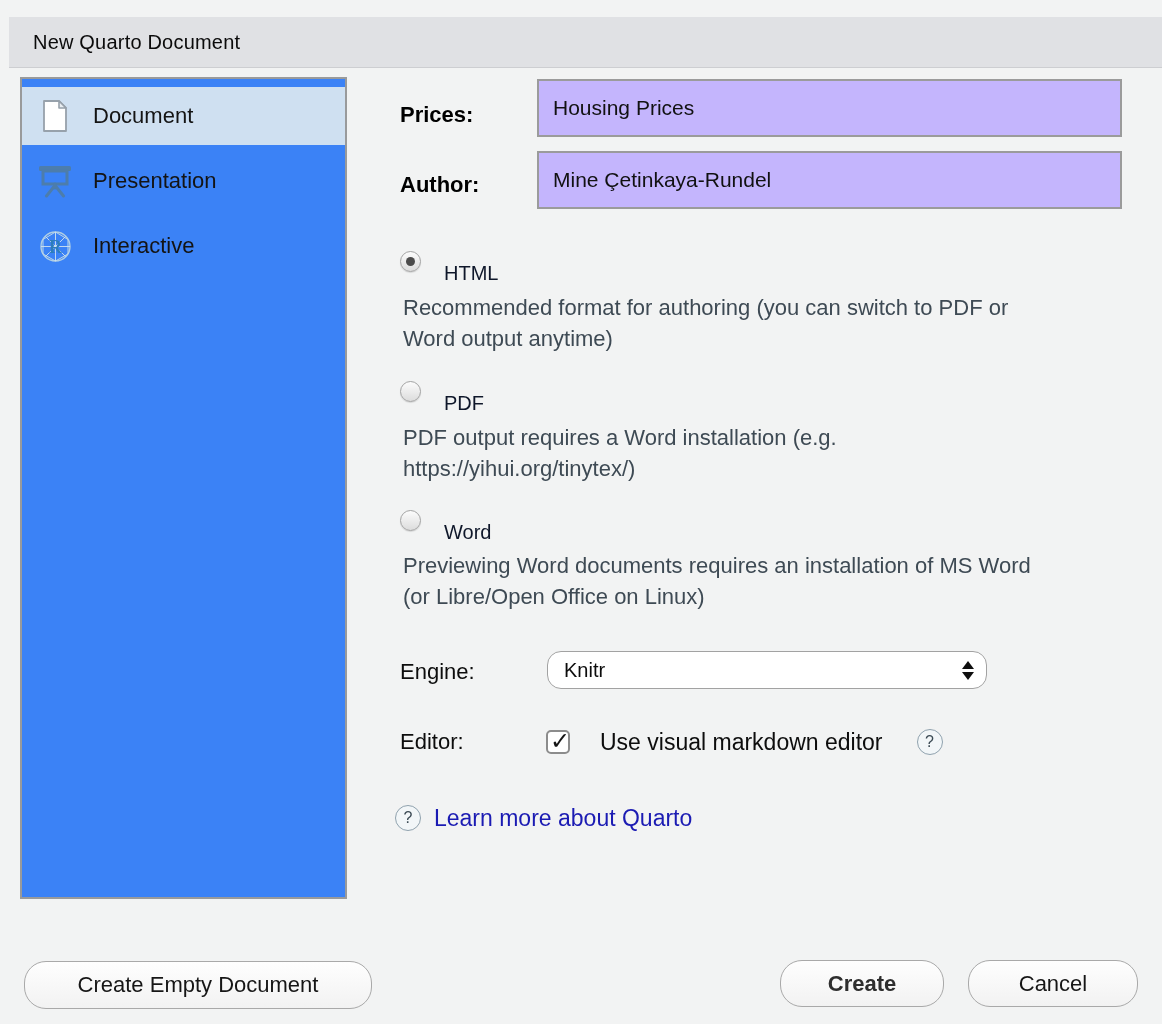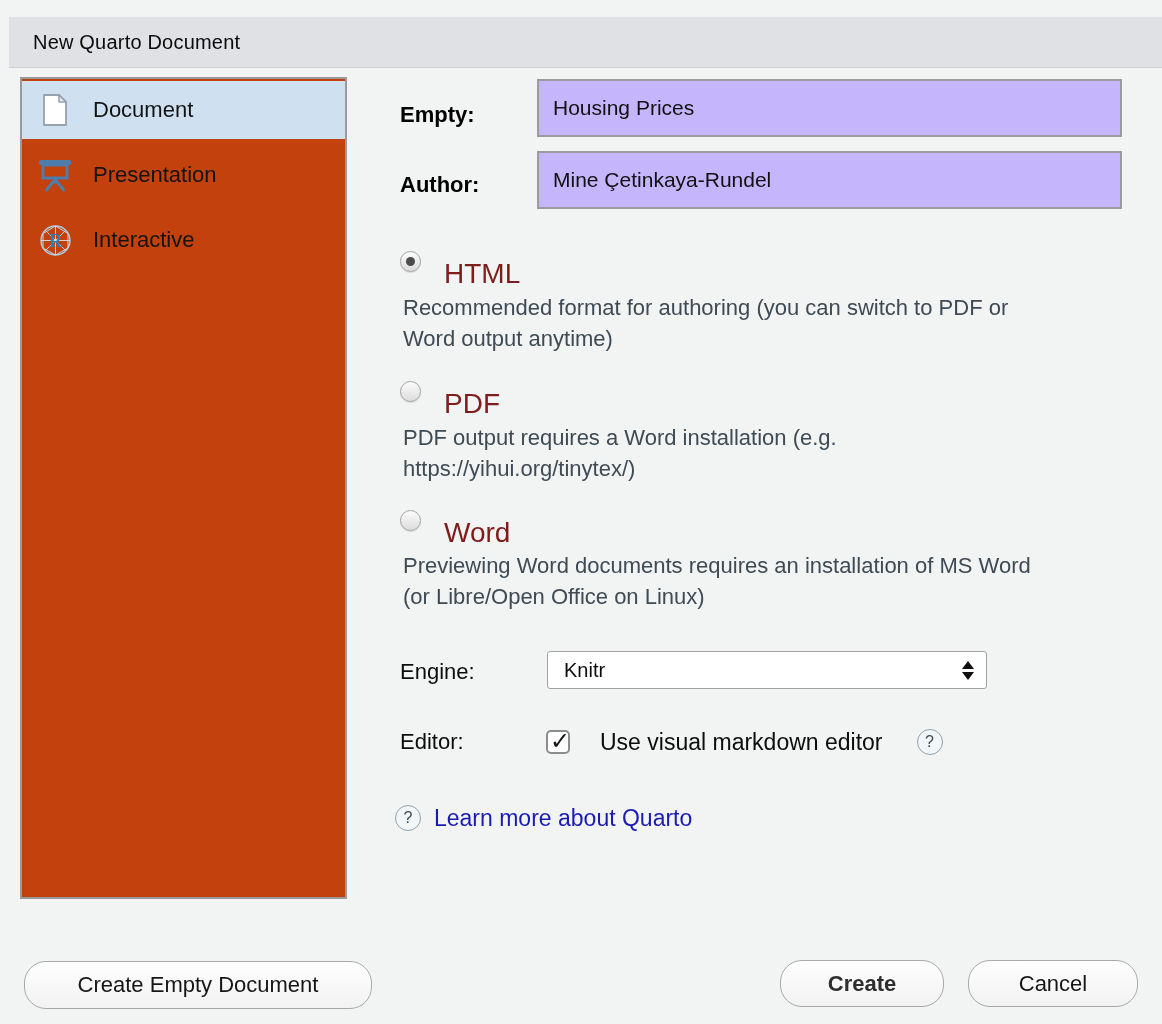--- a/index.html
+++ b/index.html
@@ -18,23 +18,23 @@
     border-bottom: 1px solid #cdced1;
     display: flex; align-items: center;
     padding-left: 24px;
     margin-top: 17px;
   }
   .titlebar-text { font-size: 20px; color: #0b0b0b; letter-spacing: .2px; }
 
   
   .sidebar {
     position: absolute; left: 20px; top: 77px; width: 327px; height: 822px;
-    background: #c2410c;
+    background: #3b82f6;
     border: 2px solid #999a9b;
-    padding-top: 2px;
+    padding-top: 8px;
   }
   .side-item {
     height: 58px; margin-bottom: 7px;
     display: flex; align-items: center;
     padding-left: 15px; gap: 20px;
     font-size: 22px; color: #141414;
     cursor: default;
   }
   .side-item.selected { background: var(--selected-item-bg, #cfe0f1); }
   .side-icon { width: 36px; display: flex; justify-content: center; align-items: center; }
@@ -59,32 +59,32 @@
     width: 21px; height: 21px; border-radius: 50%;
     border: 1px solid #a3a3a3;
     background: linear-gradient(#fcfcfc, #dcdcdc);
     box-shadow: 0 1px 1px rgba(0,0,0,.12);
     position: relative; flex: none;
   }
   .radio.checked::after {
     content: ""; position: absolute; left: 5px; top: 5px;
     width: 9px; height: 9px; border-radius: 50%; background: #4b4b4b;
   }
-  .radio-label { font-size: 28px; color: #7f1d1d; margin-top: 25px; }
+  .radio-label { font-size: 20px; color: #0f172a; margin-top: 25px; }
 
   .format-desc {
     position: absolute; left: 403px; width: 660px;
     font-size: 22px; line-height: 31px;
     color: var(--description-color, #3e4a54);
   }
 
   
   .select {
     position: absolute; left: 547px; top: 651px; width: 440px; height: 38px;
-    background: #fff; border: 1.5px solid #a2a2a2; border-radius: 3px;
+    background: #fff; border: 1.5px solid #a2a2a2; border-radius: 14px;
     display: flex; align-items: center;
     padding: 0 12px 0 16px; cursor: default;
   }
   .select-value { font-size: 20px; color: #0c0c0c; flex: 1; }
   .stepper { display: flex; flex-direction: column; gap: 3px; align-items: center; }
   .tri-up { width: 0; height: 0; border-left: 6px solid transparent; border-right: 6px solid transparent; border-bottom: 8px solid #0e0e0e; }
   .tri-down { width: 0; height: 0; border-left: 6px solid transparent; border-right: 6px solid transparent; border-top: 8px solid #0e0e0e; }
 
   
   .editor-row {
@@ -166,21 +166,21 @@
         <circle cx="16.5" cy="16.5" r="14.5" fill="none" stroke="#aecde4" stroke-width="1.4"></circle>
         <path d="M16.5 2 L29 9.5 L29 24 L16.5 31 L4 24 L4 9.5 Z" fill="none" stroke="#bdd6e8" stroke-width="1"></path>
         <path d="M2 16.5 H31 M16.5 2 V31 M6.5 6.5 L26.5 26.5 M26.5 6.5 L6.5 26.5" stroke="#cfe2ef" stroke-width="0.9"></path>
         <text x="16.5" y="23" text-anchor="middle" font-size="18" font-family="Liberation Serif, serif" font-weight="bold" fill="#2d7dbb">R</text>
       </svg>
     </span>
     <span>Interactive</span>
   </div>
 </div>
 
-<div class="field-label" style="left:400px; top:102px;">Empty:</div>
+<div class="field-label" style="left:400px; top:102px;">Prices:</div>
 <input class="text-input" style="top: 79px;" type="text" value="Housing Prices">
 
 <div class="field-label" style="left:400px; top:172px;">Author:</div>
 <input class="text-input" style="top: 151px;" type="text" value="Mine Çetinkaya-Rundel">
 
 <div class="radio-row" style="top:247px;">
   <span class="radio checked"></span>
   <span class="radio-label">HTML</span>
 </div>
 <div class="format-desc" style="top:292px;">Recommended format for authoring (you can switch to PDF or Word output anytime)</div>

